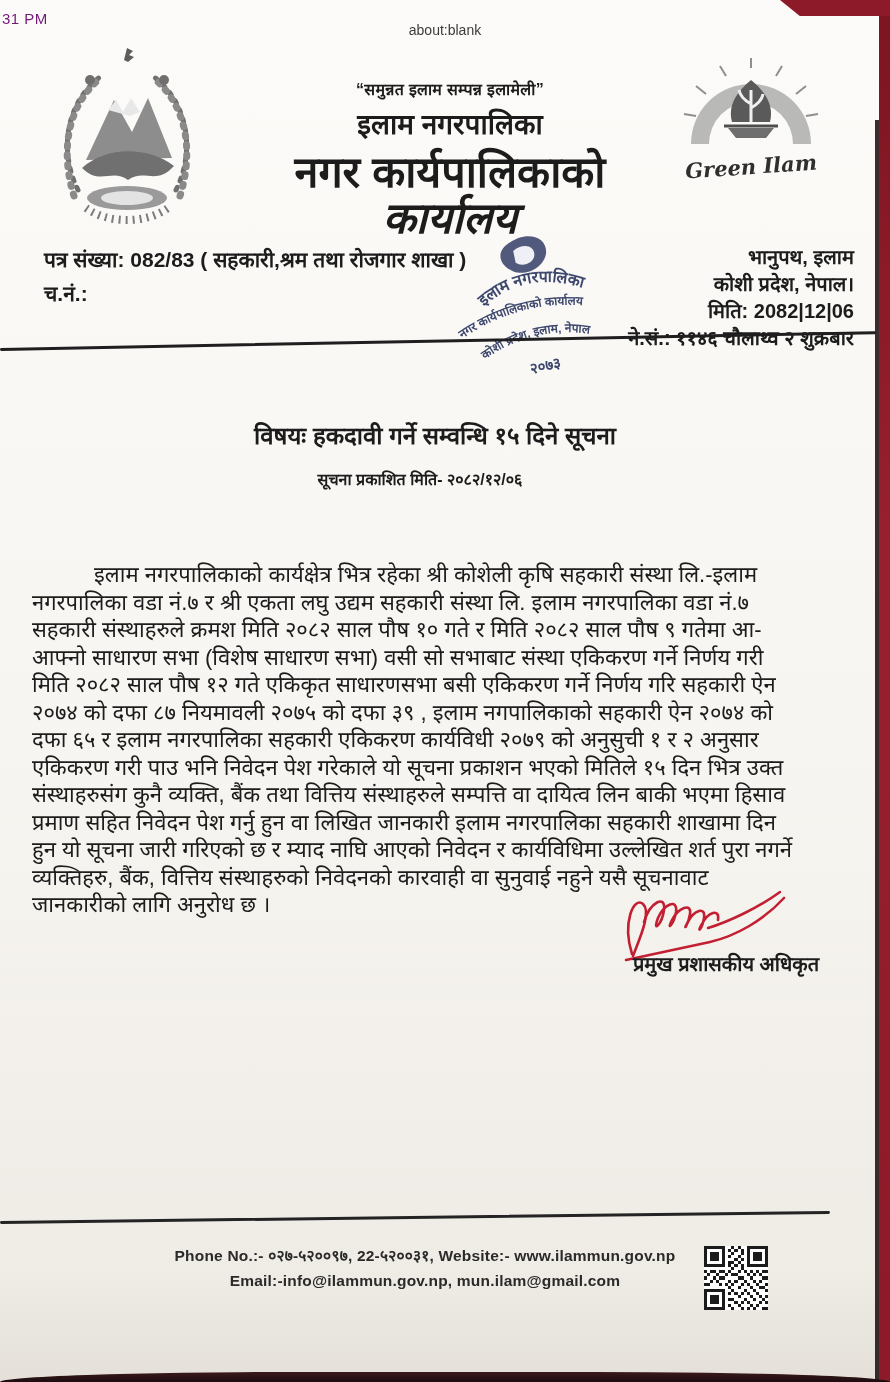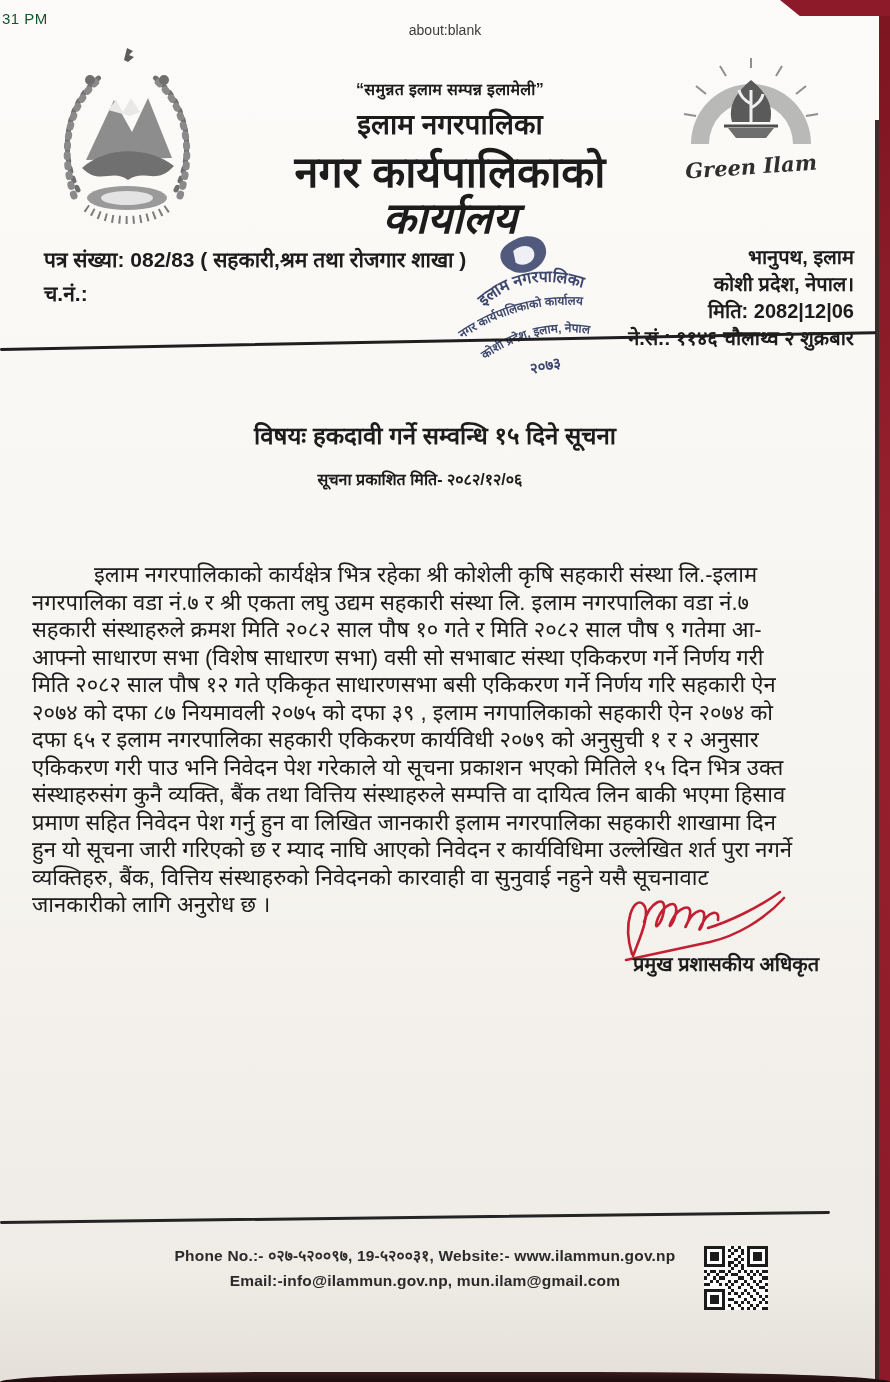--- a/index.html
+++ b/index.html
@@ -7,21 +7,21 @@
   body {
     position:relative;
     font-family:"Liberation Sans","DejaVu Sans",sans-serif;
     color:#1c1c1c;
     background:linear-gradient(180deg,#fcfbf9 0%,#f7f5f1 55%,#efece6 92%,#e4e0d9 100%);
     overflow:hidden;
   }
   .abs { position:absolute; }
 
   
-  .time-partial { left:2px; top:10px; font-size:15px; color:#14532d; letter-spacing:.5px; }
+  .time-partial { left:2px; top:10px; font-size:15px; color:#701a75; letter-spacing:.5px; }
   .page-title { left:50%; top:22px; transform:translateX(-50%); font-size:14px; color:#3c3c3c; }
 
   
   .edge-right { right:0; top:0; width:11px; height:100%;
     background:linear-gradient(180deg,#7c1520 0%,#97202e 40%,#8c1a28 100%); }
   .edge-right-shadow { right:11px; top:120px; width:4px; height:1262px; background:rgba(25,8,10,.85); }
   .edge-top-right { right:0; top:0; width:110px; height:16px;
     background:#8c1a28; clip-path:polygon(0 0,100% 0,100% 100%,18% 100%); }
   .edge-bottom { left:0; bottom:0; width:100%; height:10px;
     background:linear-gradient(180deg,#3a1a1c 0%,#1d0c0e 100%); border-radius:60%/18px 18px 0 0; }
@@ -175,21 +175,21 @@
     <path d="M14,82 L98,64 C124,58 152,42 172,20"></path>
     <path d="M96,50 C116,44 146,30 168,14"></path>
   </g>
 </svg>
 <div class="abs sig-block">
   <div class="sig-title">प्रमुख प्रशासकीय अधिकृत</div>
 </div>
 
 <div class="abs hr-bottom"></div>
 <div class="abs footer-text">
-  <div>Phone No.:- ०२७-५२००९७, 19-५२००३१, Website:- www.ilammun.gov.np</div>
+  <div>Phone No.:- ०२७-५२००९७, 22-५२००३१, Website:- www.ilammun.gov.np</div>
   <div>Email:-info@ilammun.gov.np, mun.ilam@gmail.com</div>
 </div>
 
 <svg class="abs qr" viewBox="0 0 21 21" shape-rendering="crispEdges">
   <rect width="21" height="21" fill="#ffffff"></rect>
   <g fill="#1b1b1b">
     <rect x="0" y="0" width="7" height="7"></rect>
       <rect x="1" y="1" width="5" height="5" fill="#fff"></rect>
       <rect x="2" y="2" width="3" height="3"></rect>
     <rect x="14" y="0" width="7" height="7"></rect>

